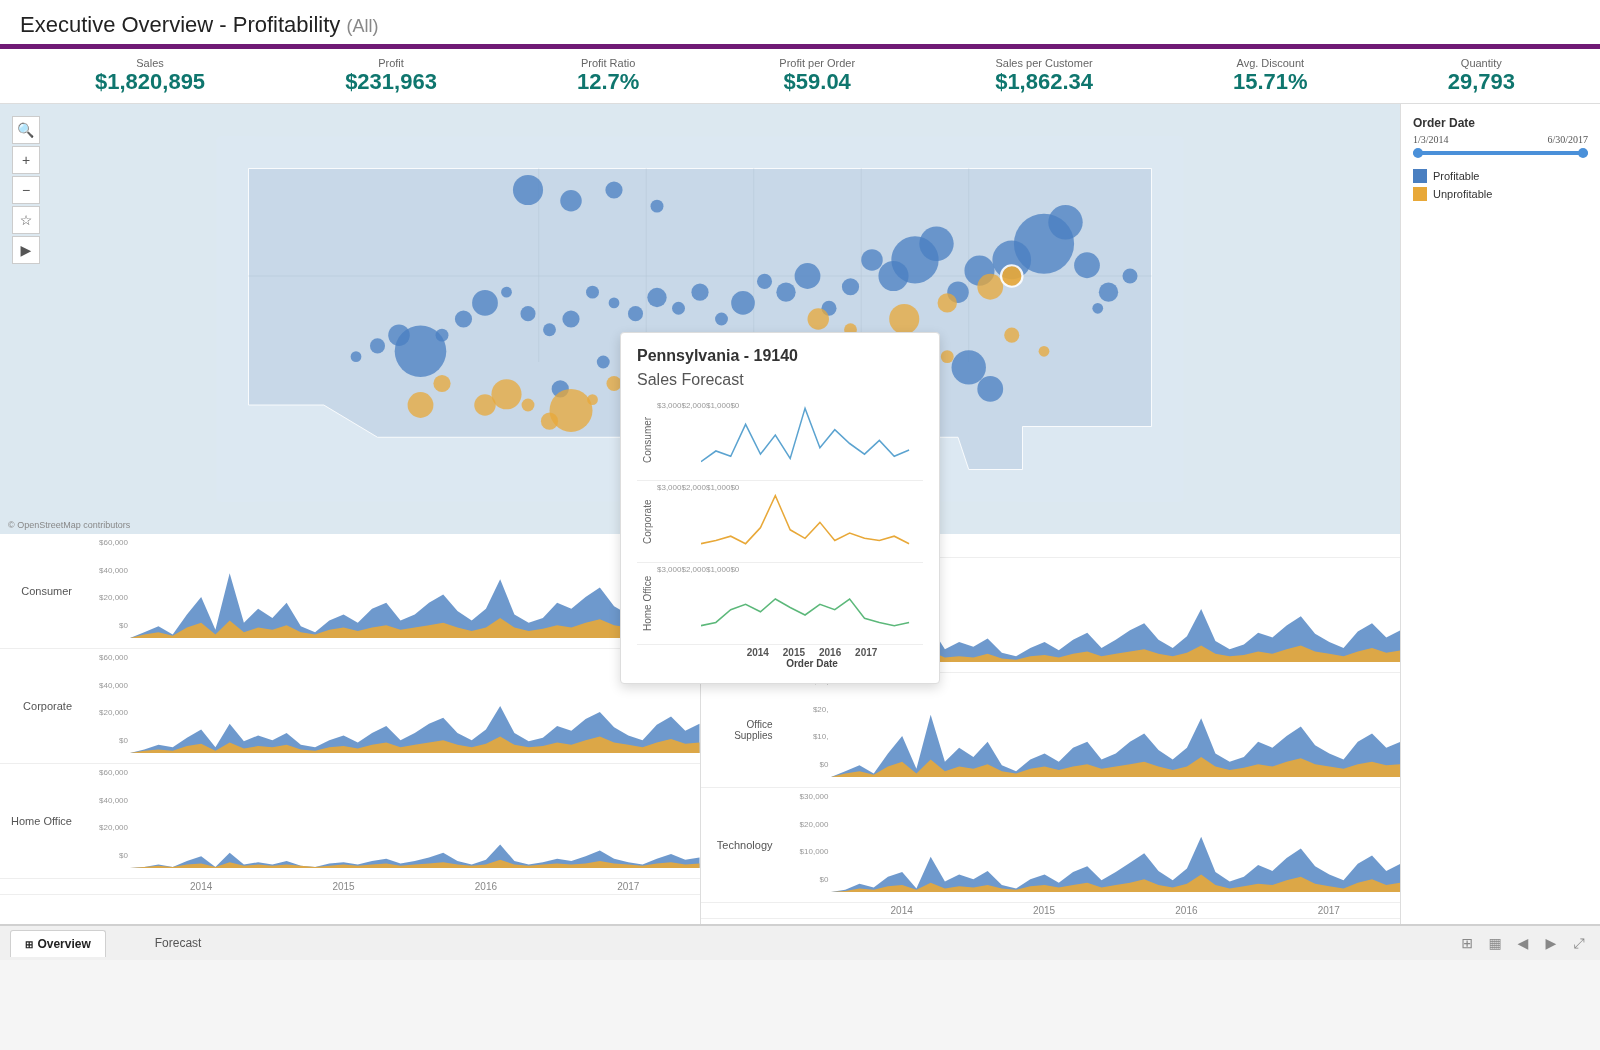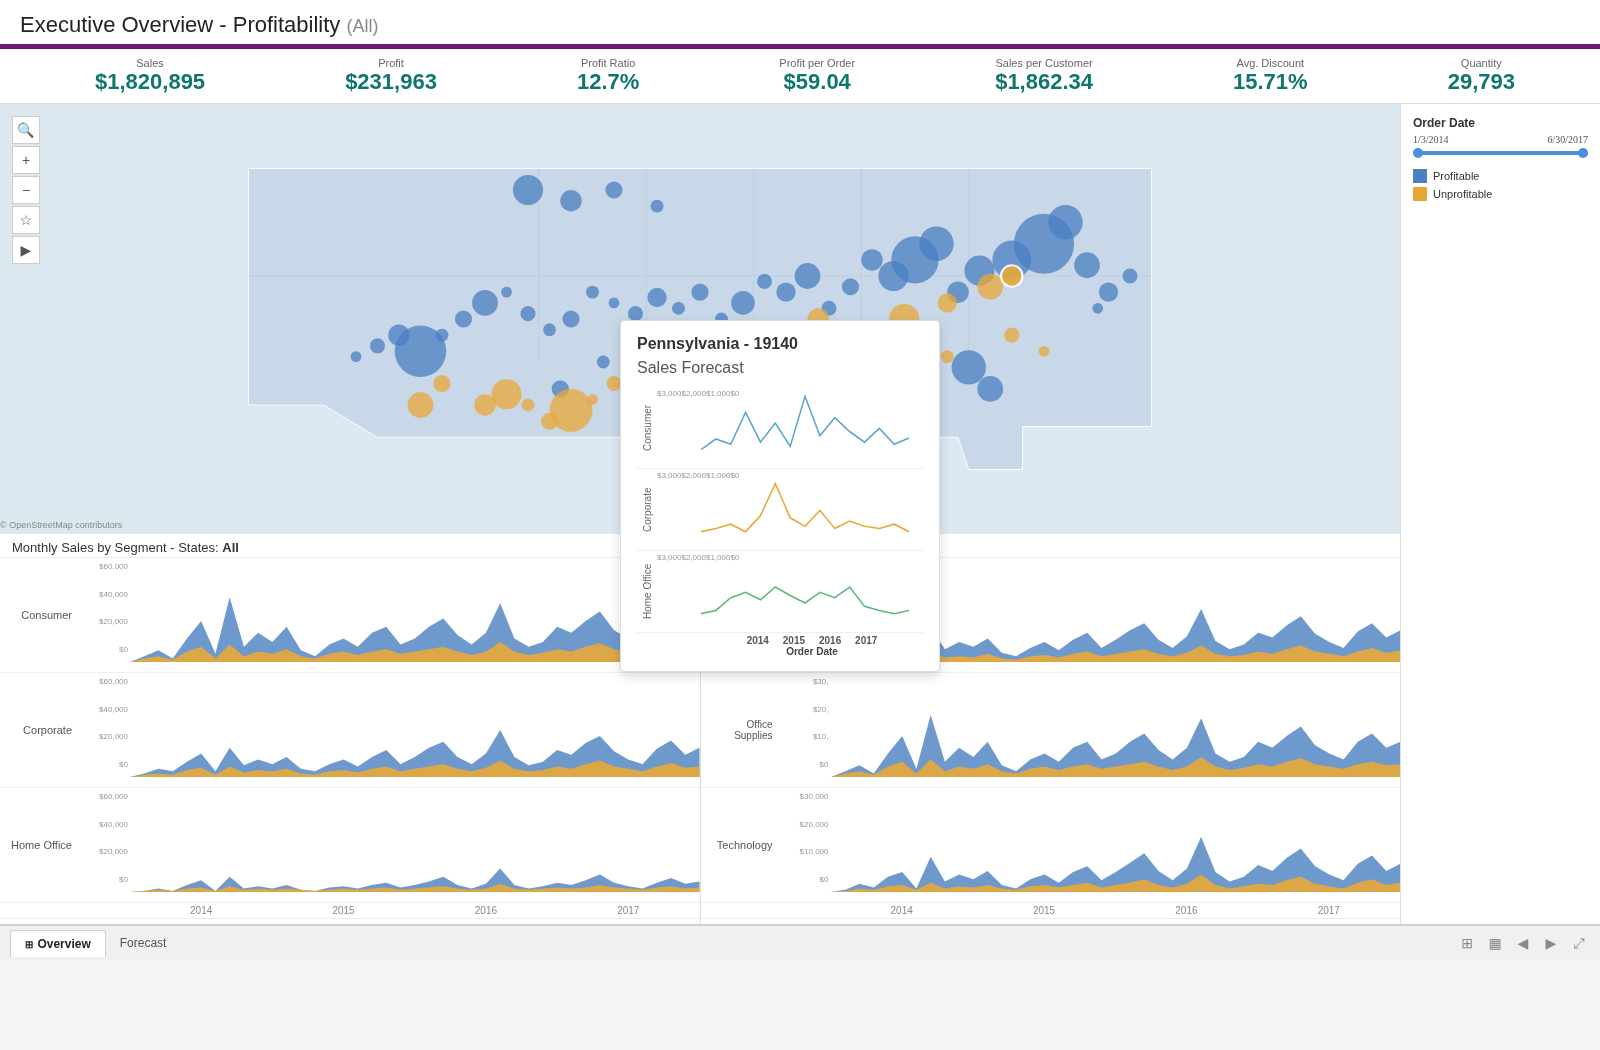--- a/index.html
+++ b/index.html
@@ -12,28 +12,28 @@
 
     
     #kpi-bar { display: flex; justify-content: space-around; background: #fff; padding: 8px 20px; border-bottom: 1px solid #ddd; }
     .kpi-item { text-align: center; margin-left: 10px; }
     .kpi-label { font-size: 11px; color: #666; }
     .kpi-value { font-size: 22px; font-weight: 600; color: #0f766e; }
 
     
     #main { display: flex; height: 820px; }
     #map-container { width: 100%; height: 430px; position: relative; background: #dce8f0; }
-    #map-attribution { position: absolute; bottom: 4px; left: 0; font-size: 9px; color: #888; }
+    #map-attribution { position: absolute; bottom: 4px; left: 8px; font-size: 9px; color: #888; }
 
     
     #map-controls { position: absolute; top: 12px; left: 12px; z-index: 10; }
     .map-btn { width: 28px; height: 28px; background: #fff; border: 1px solid #ccc; display: flex; align-items: center; justify-content: center; cursor: pointer; font-size: 14px; color: #555; margin-bottom: 2px; }
 
     
-    #tooltip { position: absolute; top: 216px; left: 620px; background: #fff; border: 1px solid #ddd; border-radius: 4px; padding: 14px 16px; z-index: 20; width: 320px; box-shadow: 0 4px 12px rgba(0,0,0,0.15); }
+    #tooltip { position: absolute; top: 228px; left: 620px; background: #fff; border: 1px solid #ddd; border-radius: 4px; padding: 14px 16px; z-index: 20; width: 320px; box-shadow: 0 4px 12px rgba(0,0,0,0.15); }
     #tooltip h3 { font-size: 16px; font-weight: 600; margin-bottom: 6px; }
     #tooltip-subtitle { font-size: 16px; color: #555; margin-bottom: 10px; }
     .tooltip-segment { display: flex; align-items: stretch; height: 82px; border-bottom: 1px solid #eee; }
     .tooltip-segment:last-child { border-bottom: none; }
     .segment-label-vert { writing-mode: vertical-rl; text-orientation: mixed; transform: rotate(180deg); font-size: 10px; color: #666; padding: 4px 4px; display: flex; align-items: center; justify-content: center; width: 20px; }
     .segment-chart-area { flex: 1; position: relative; padding: 4px 4px 4px 0; }
     .segment-yaxis { width: 44px; font-size: 8px; color: #999; display: flex; flex-direction: row; justify-content: space-between; text-align: right; padding: 2px 2px 14px 0; }
     .tooltip-xaxis { text-align: center; font-size: 10px; color: #555; margin-top: 2px; font-weight: 600; padding-left: 64px; }
 
     
@@ -65,21 +65,21 @@
     .range-slider { width: 100%; height: 4px; background: #ddd; position: relative; margin: 6px 0 10px; border-radius: 2px; }
     .range-track { position: absolute; left: 0; right: 0; top: 0; height: 4px; background: #4a90d9; border-radius: 2px; }
     .range-thumb { position: absolute; width: 10px; height: 10px; background: #4a90d9; border-radius: 50%; top: -3px; cursor: pointer; }
     .legend-item { display: flex; align-items: center; margin-bottom: 4px; font-size: 11px; }
     .legend-color { width: 14px; height: 14px; margin-right: 6px; flex-shrink: 0; }
     .legend-profitable { background: #4a7fc1; }
     .legend-unprofitable { background: #e8a838; }
 
     
     #tab-bar { height: 36px; background: #f0f0f0; border-top: 2px solid #d0d0d0; display: flex; align-items: center; padding: 0 10px; justify-content: space-between; }
-    .tab-left { display: flex; align-items: center; }
+    .tab-left { display: flex; align-items: center; gap: 35px; }
     .tab { padding: 6px 14px; font-size: 12px; cursor: pointer; border-radius: 3px 3px 0 0; color: #555; }
     .tab.active { background: #fff; border: 1px solid #d0d0d0; border-bottom: none; color: #222; font-weight: 600; }
     .tab-right { display: flex; align-items: center; gap: 6px; }
     .tab-icon-btn { width: 22px; height: 22px; display: flex; align-items: center; justify-content: center; cursor: pointer; color: #888; font-size: 14px; }
 
     
     #map-svg { width: 100%; height: 430px; }
     .state-path { fill: #c8d8e8; stroke: #fff; stroke-width: 0.8; }
     .bubble { opacity: 0.75; }
     .bubble-profitable { fill: #4a7fc1; }
@@ -288,23 +288,20 @@
         </div>
         <div style="text-align:center;font-size:10px;font-weight:600;color:#444;padding-left:64px;">Order Date</div>
       </div>
 
       <div id="map-attribution">© OpenStreetMap contributors</div>
     </div>
 
     <div id="bottom-charts" style="flex:1;display:flex;overflow:hidden;">
 
       <div id="left-charts" style="flex:1;display:flex;flex-direction:column;border-right:1px solid #ddd;background:#fff;overflow:hidden;">
-        <div class="chart-section-title">
-          <span>Monthly Sales by Segment - States:</span> <strong>All</strong>
-        </div>
 
         <div class="chart-row">
           <div class="chart-row-label">Consumer</div>
           <div class="chart-yaxis">
             <span>$60,000</span>
               <span>$40,000</span>
               <span>$20,000</span>
               <span>$0</span>
           </div>
           <div class="chart-svg-wrap">

